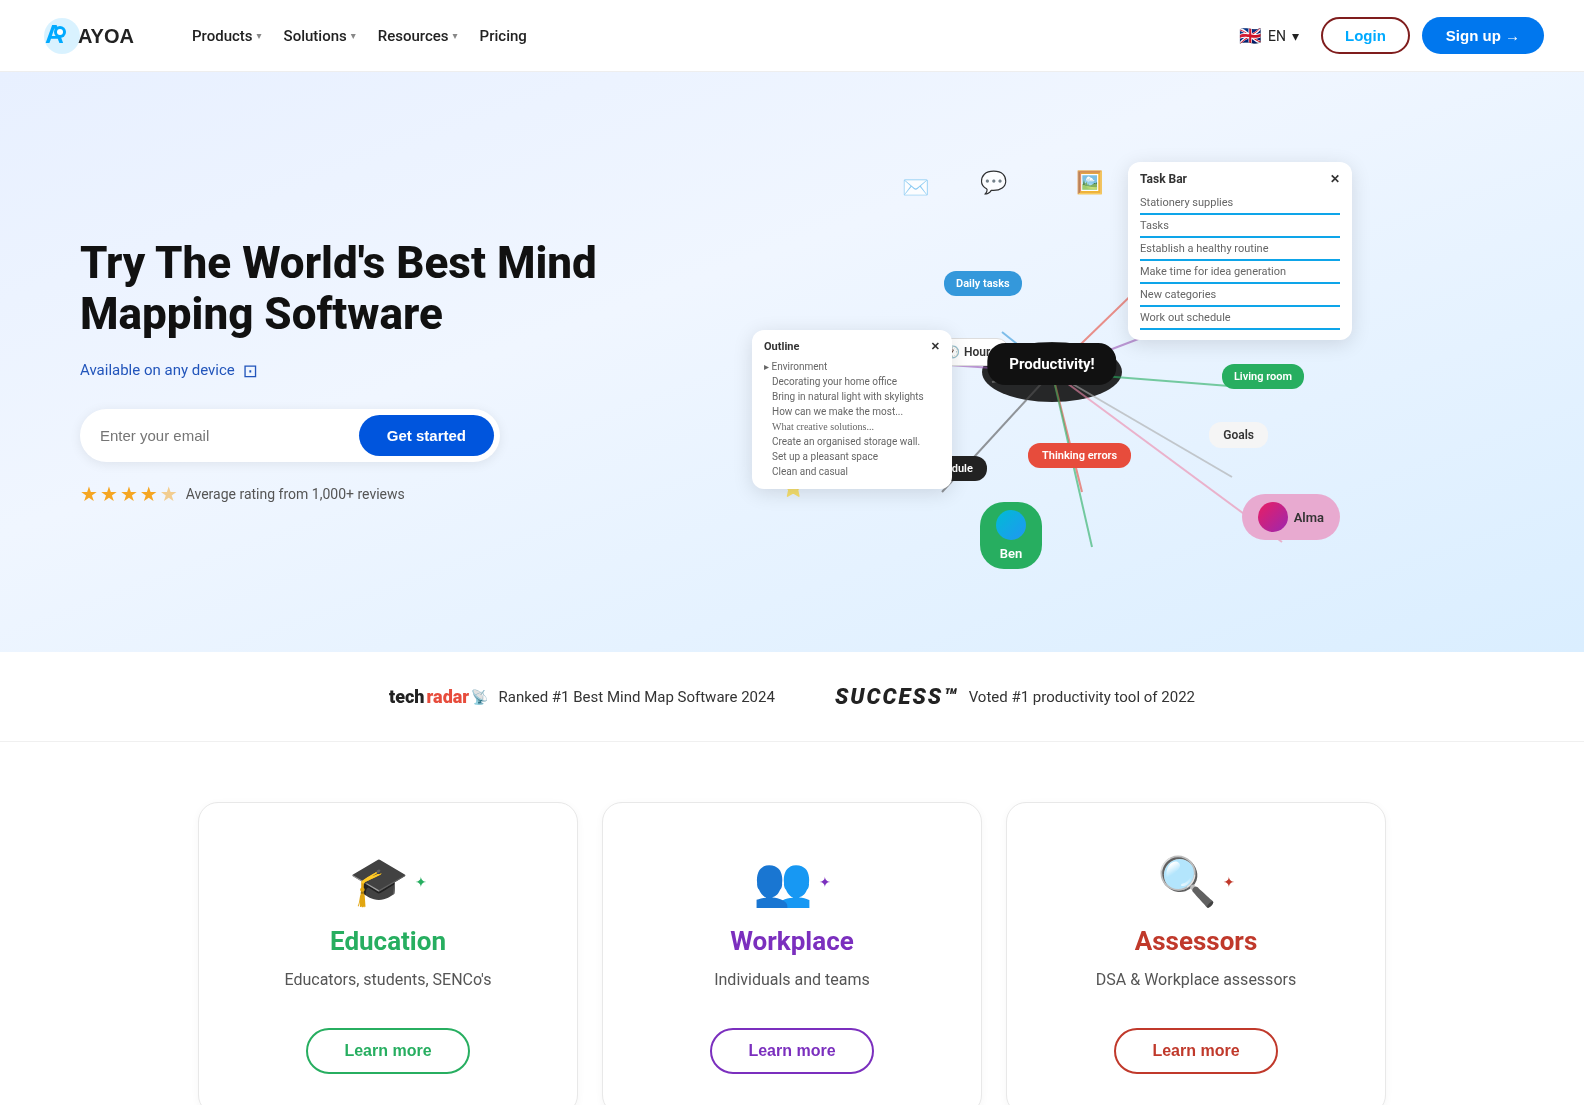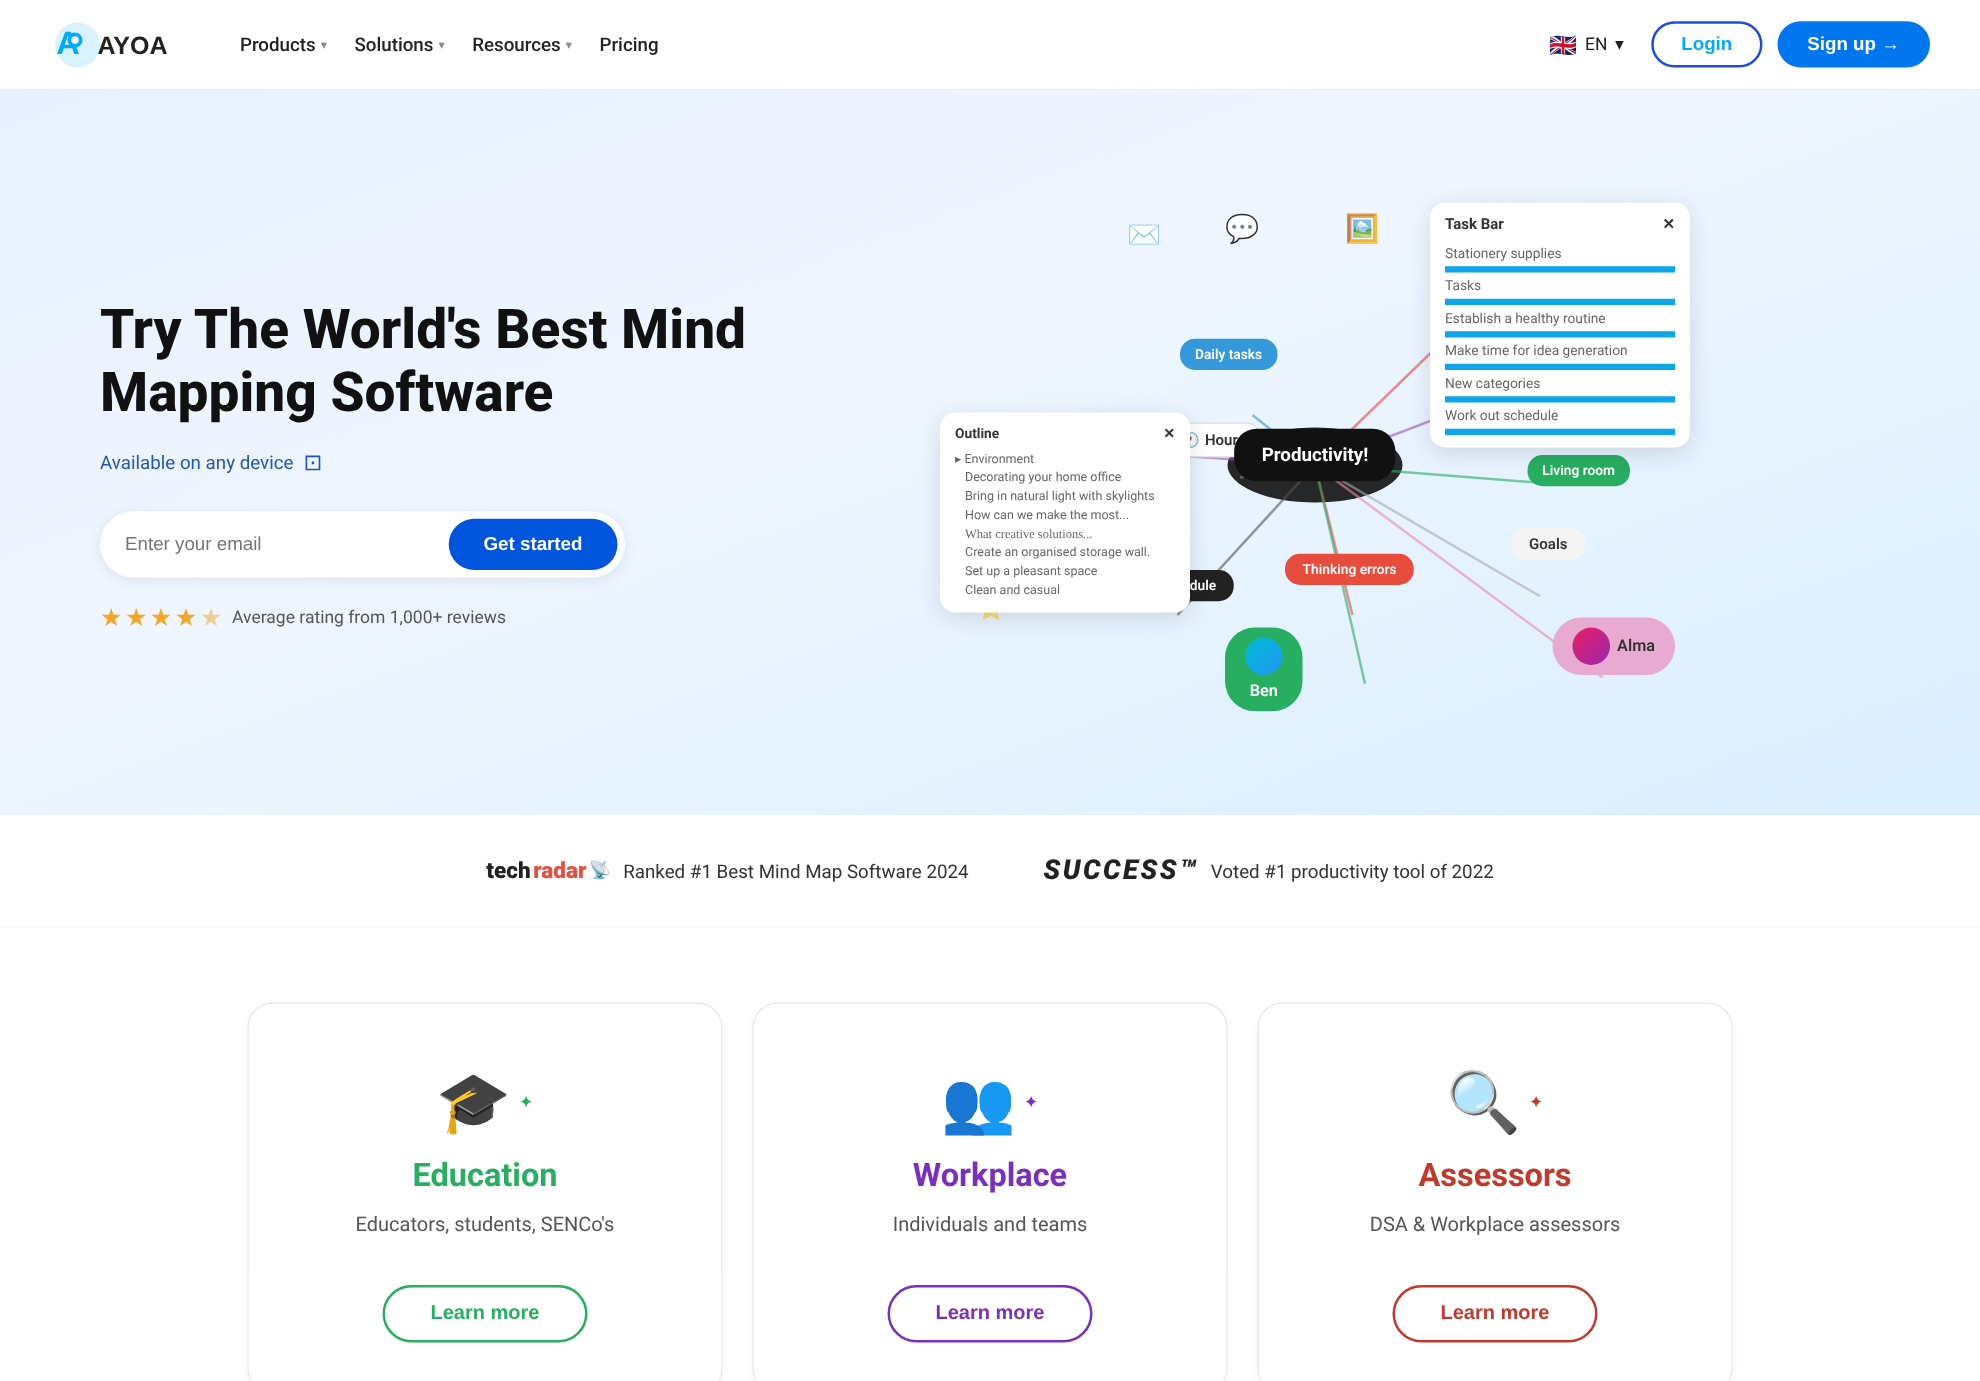--- a/index.html
+++ b/index.html
@@ -51,21 +51,21 @@
       align-items: center;
       gap: 6px;
       font-size: 14px;
       color: #222;
       cursor: pointer;
       padding: 6px 10px;
       border-radius: 6px;
     }
     .flag { font-size: 18px; }
     .btn-login {
-      border: 2px solid #1d4ed8;
+      border: 2px solid #7f1d1d;
       color: #00aaff;
       background: #fff;
       border-radius: 24px;
       padding: 8px 22px;
       font-size: 15px;
       font-weight: 600;
       cursor: pointer;
     }
     .btn-signup {
       background: #0077ee;
@@ -215,31 +215,31 @@
       background: #ccc;
       display: inline-block;
       overflow: hidden;
       flex-shrink: 0;
     }
     
     .mm-sidebar {
       position: absolute;
       right: 0;
       top: 0;
-      width: 208px;
+      width: 224px;
       background: #fff;
       border-radius: 12px;
       box-shadow: 0 4px 20px rgba(0,0,0,0.12);
       padding: 10px 12px;
       font-size: 11px;
       color: #333;
       z-index: 15;
     }
     .mm-sidebar-title { font-weight: 700; font-size: 12px; margin-bottom: 6px; display: flex; justify-content: space-between; }
-    .mm-sidebar-item { padding: 4px 0; color: #666; border-bottom: 5px solid #0ea5e9; }
+    .mm-sidebar-item { padding: 4px 0; color: #666; border-bottom: 2px solid #0ea5e9; }
     
     .mm-outline {
       position: absolute;
       left: 0;
       top: 40%;
       width: 200px;
       background: #fff;
       border-radius: 12px;
       box-shadow: 0 4px 20px rgba(0,0,0,0.12);
       padding: 10px 12px;

